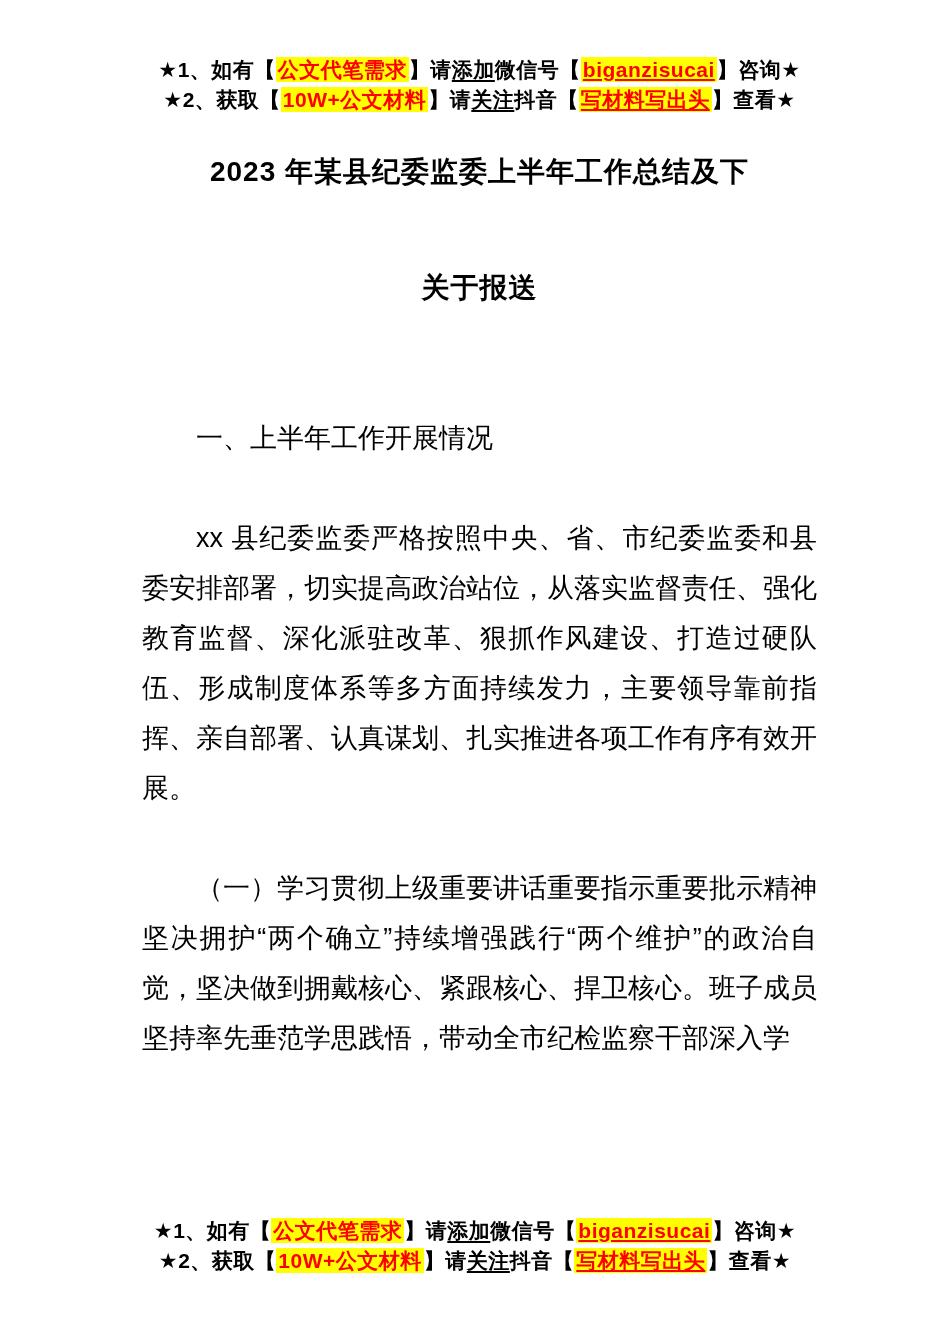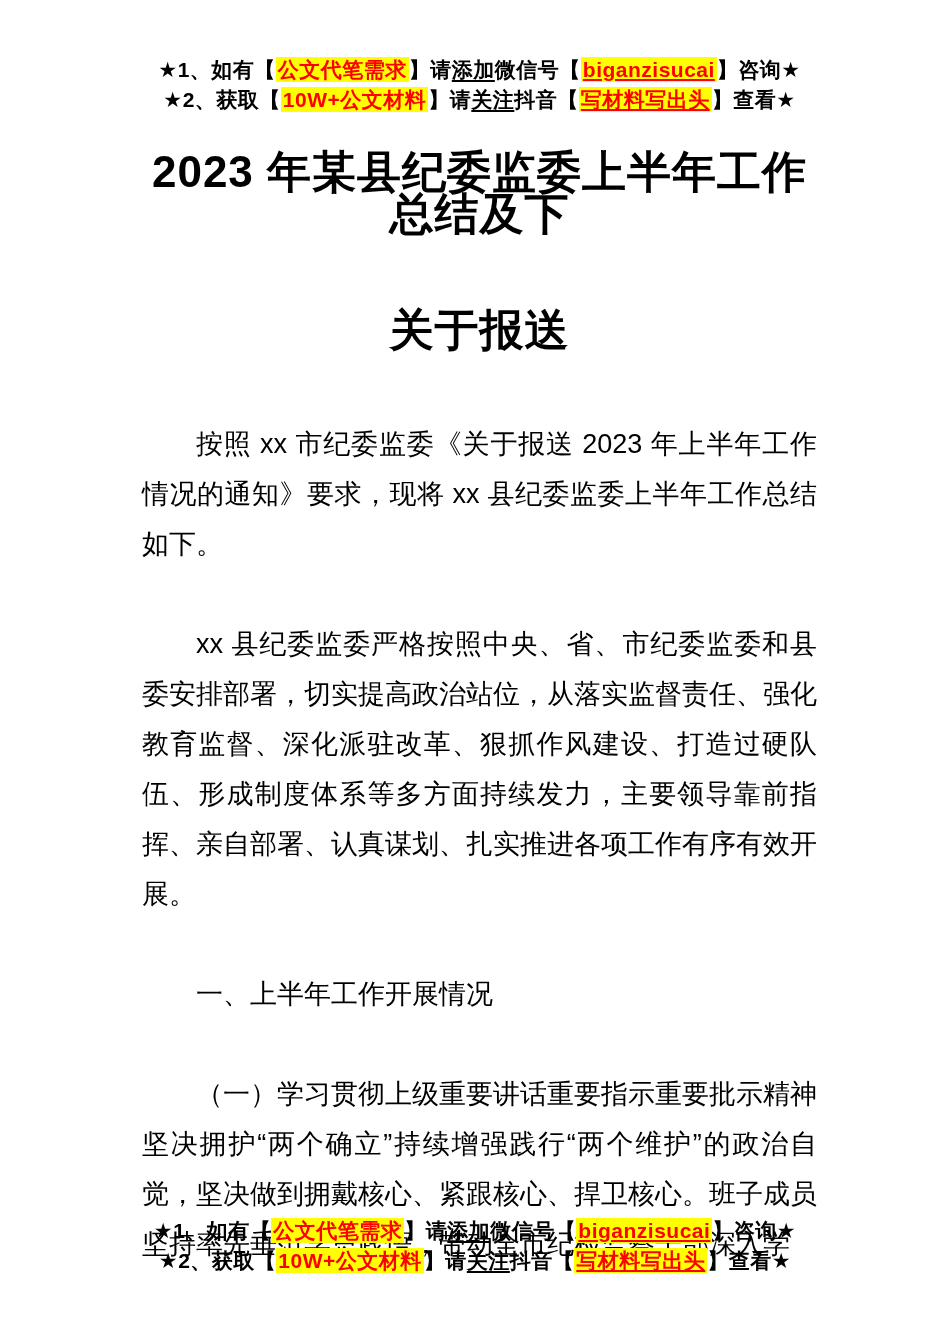--- a/index.html
+++ b/index.html
@@ -48,24 +48,24 @@
     color: #ff0000;
     background: #ffff00;
     padding: 1px 2px;
     text-decoration: underline;
     text-decoration-thickness: 2px;
     text-underline-offset: 2px;
   }
   
   .doc-title {
     margin-top: 36px;
-    margin-bottom: 68px;
+    margin-bottom: 104px;
     text-align: center;
     font-weight: bold;
-    font-size: 44px;
+    font-size: 28px;
     line-height: 42px;
     letter-spacing: 1px;
   }
   .doc-title .title-line { margin-bottom: 74px; }
   .doc-title .title-line:last-child { margin-bottom: 0; }
   
   .doc-body p {
     margin: 0 0 50px 0;
     font-size: 27px;
     line-height: 50px;
@@ -87,23 +87,22 @@
       <span>★2、获取【</span><span class="seg-hl">10W+公文材料</span><span>】请</span><span class="seg-ul">关注</span><span>抖音【</span><span class="seg-hl-ul">写材料写出头</span><span>】查看★</span>
     </div>
   </div>
 
   <div class="doc-title">
     <div class="title-line">2023 年某县纪委监委上半年工作总结及下</div>
     <div class="title-line">关于报送</div>
   </div>
 
   <div class="doc-body">
-    <p>按照 xx 市纪委监委《关于报送 2023 年上半年工作情况的通知》要求，现将 xx 县纪委监委上半年工作总结如下。</p>
+    <p>一、上半年工作开展情况</p>
     <p>xx 县纪委监委严格按照中央、省、市纪委监委和县委安排部署，切实提高政治站位，从落实监督责任、强化教育监督、深化派驻改革、狠抓作风建设、打造过硬队伍、形成制度体系等多方面持续发力，主要领导靠前指挥、亲自部署、认真谋划、扎实推进各项工作有序有效开展。</p>
-    <p>一、上半年工作开展情况</p>
     <p>（一）学习贯彻上级重要讲话重要指示重要批示精神坚决拥护“两个确立”持续增强践行“两个维护”的政治自觉，坚决做到拥戴核心、紧跟核心、捍卫核心。班子成员坚持率先垂范学思践悟，带动全市纪检监察干部深入学</p>
   </div>
 
   <div class="promo promo-bottom">
     <div>
       <span>★1、如有【</span><span class="seg-hl">公文代笔需求</span><span>】请</span><span class="seg-ul">添加</span><span>微信号【</span><span class="seg-hl-ul">biganzisucai</span><span>】咨询★</span>
     </div>
     <div>
       <span>★2、获取【</span><span class="seg-hl">10W+公文材料</span><span>】请</span><span class="seg-ul">关注</span><span>抖音【</span><span class="seg-hl-ul">写材料写出头</span><span>】查看★</span>
     </div>

